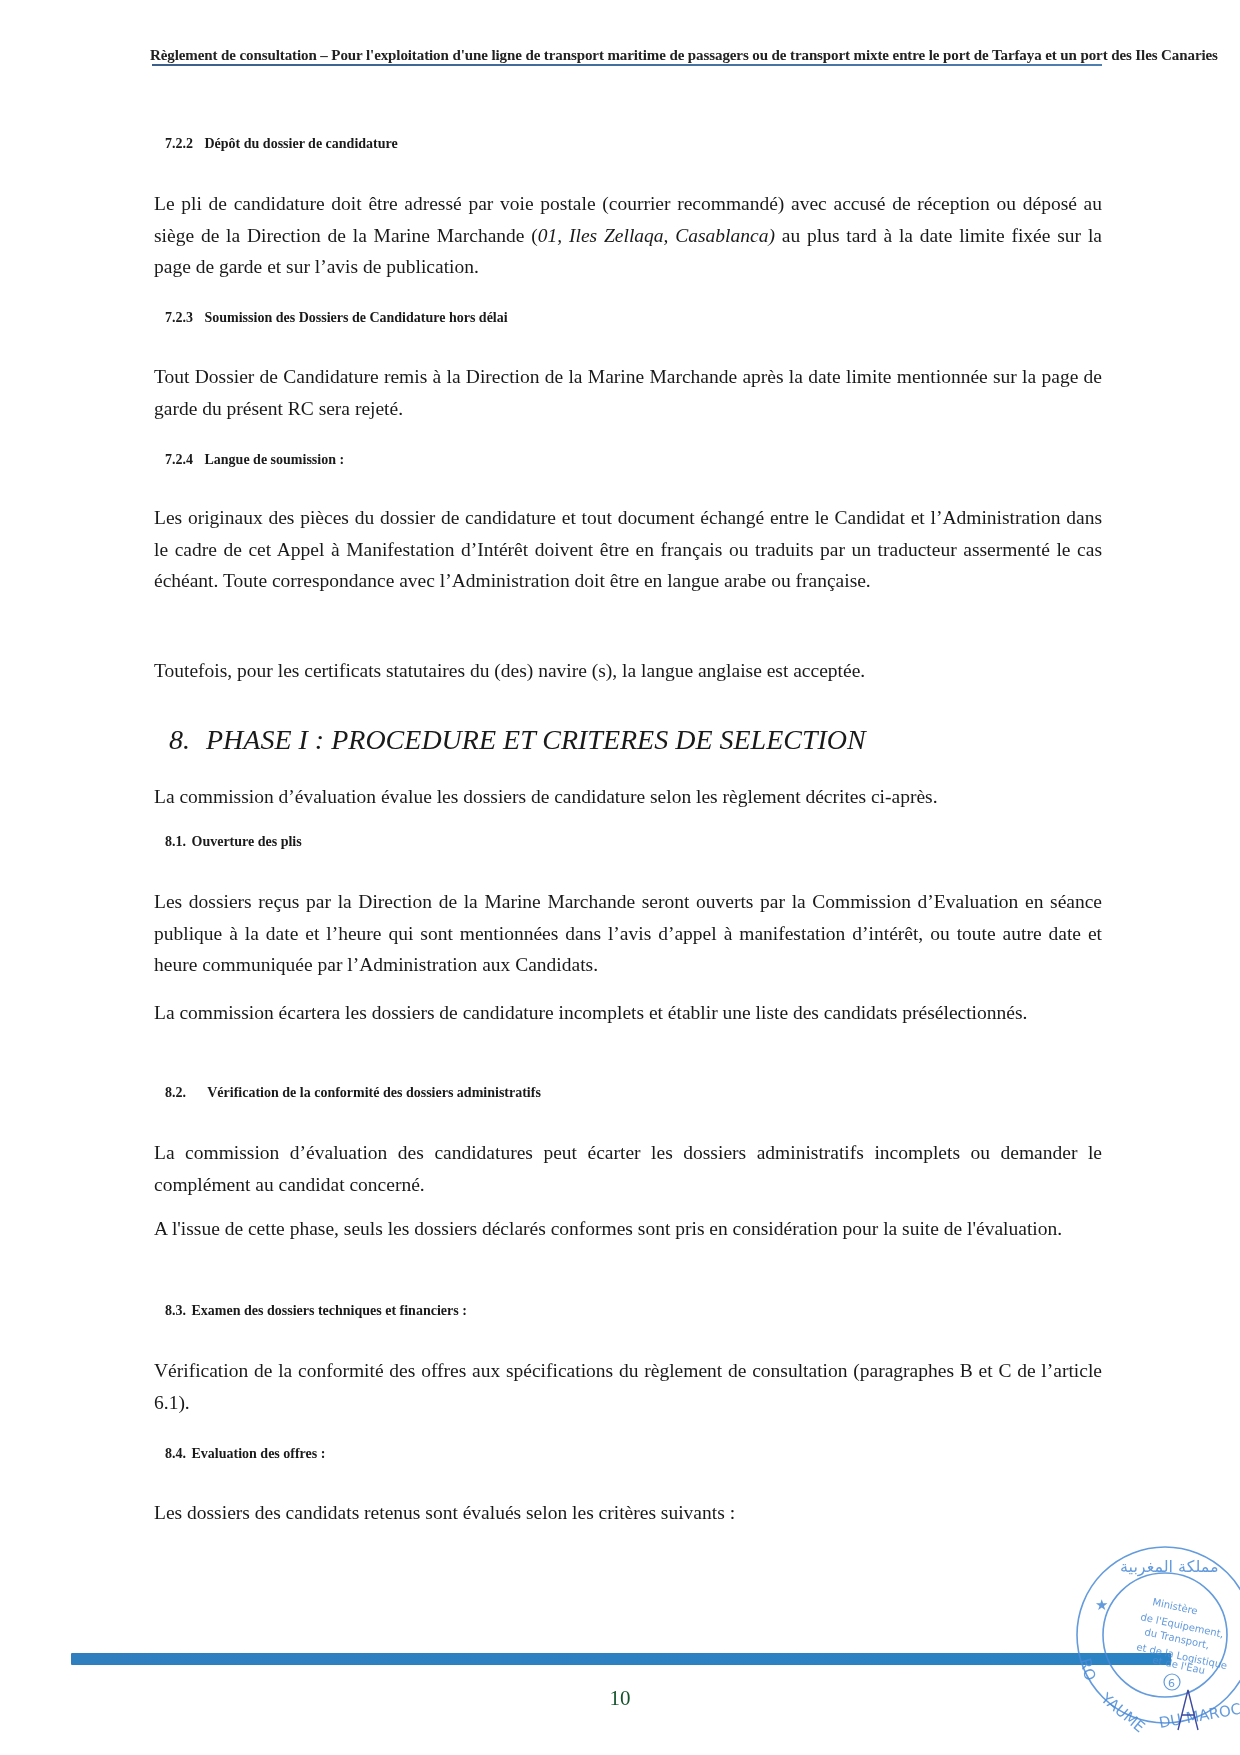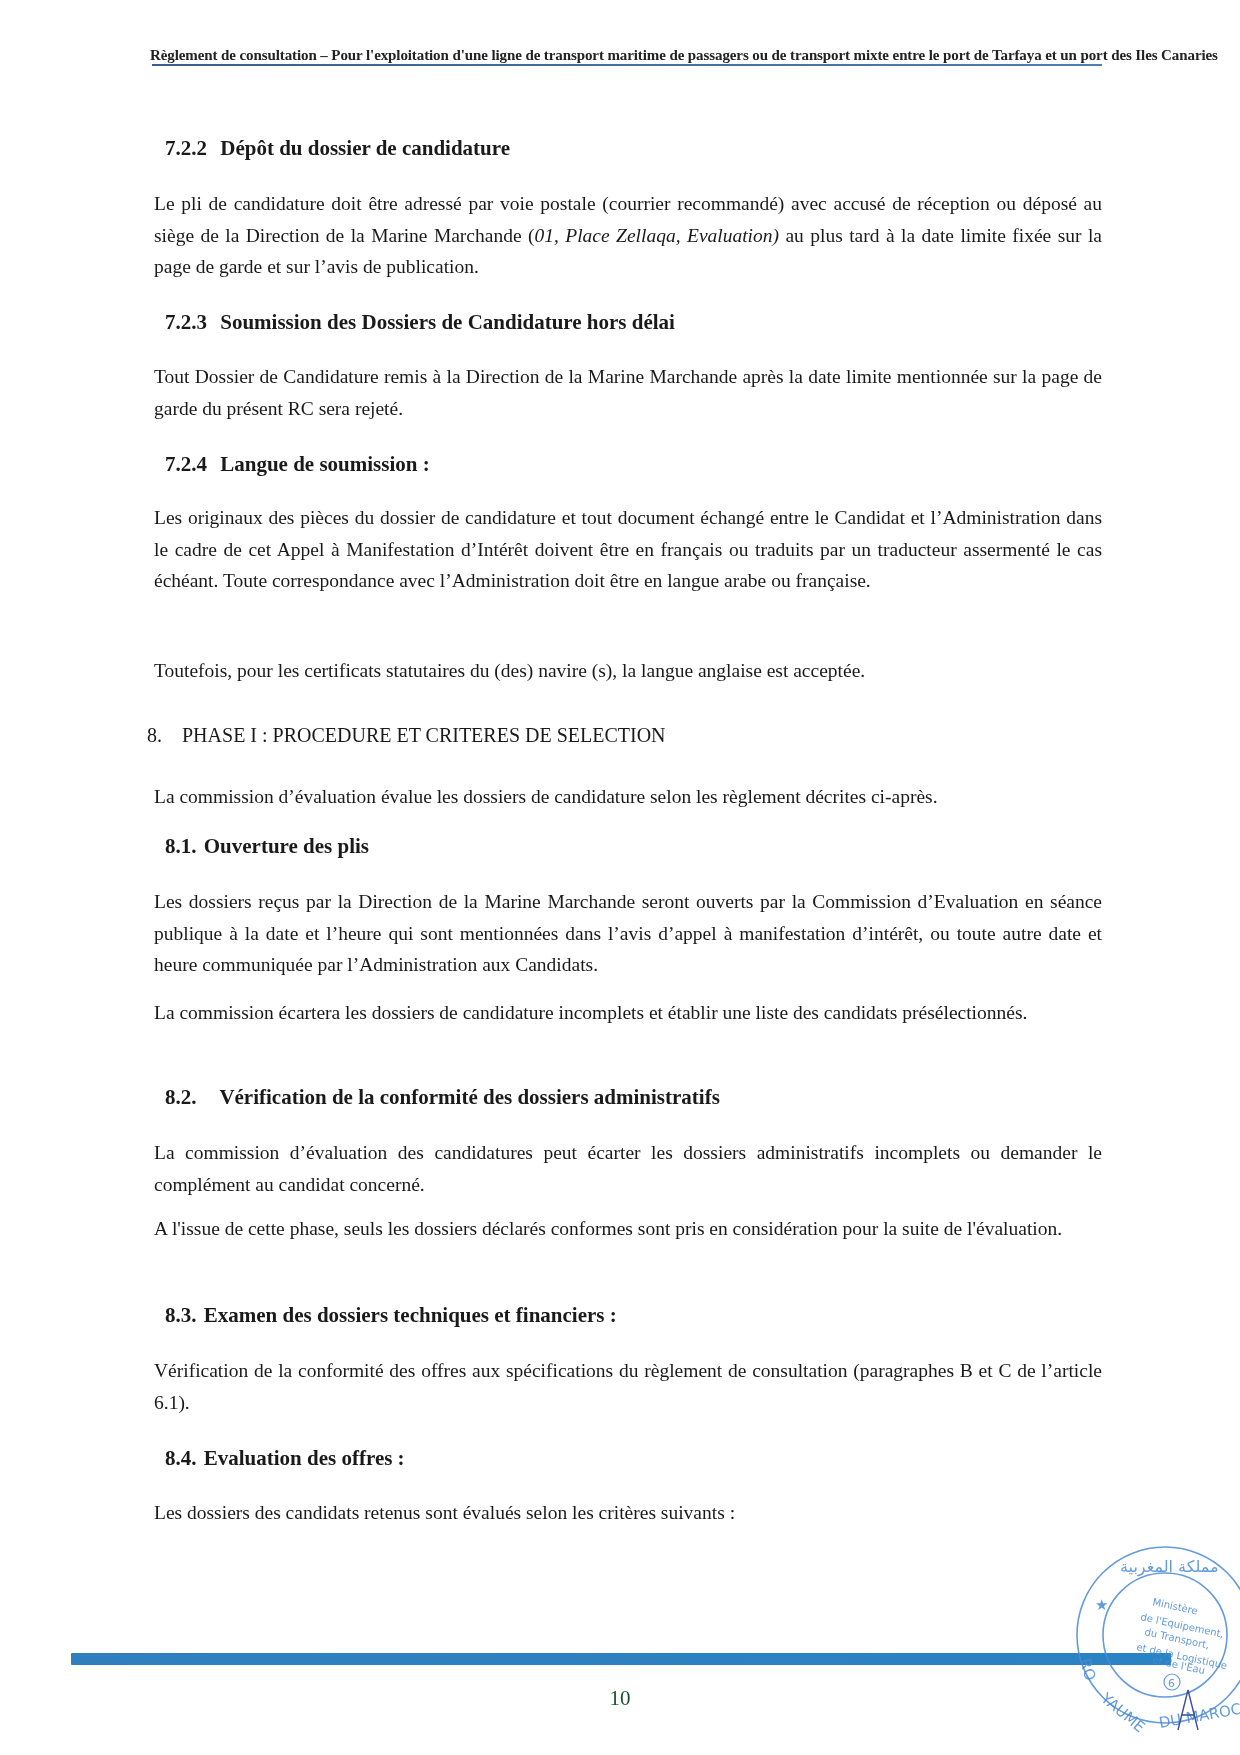--- a/index.html
+++ b/index.html
@@ -4,23 +4,23 @@
 <style>
   html, body { margin: 0; padding: 0; background: #ffffff; }
   body { width: 1240px; height: 1755px; position: relative; overflow: hidden;
          font-family: "Liberation Serif", "DejaVu Serif", serif; color: #1a1a1a; }
 
   .header-title { position: absolute; left: 150px; top: 47px; width: 940px; text-align: center;
                   font-size: 15px; font-weight: bold; letter-spacing: -0.1px; color: #222; white-space: nowrap; }
   .header-rule { position: absolute; left: 152px; top: 64px; width: 950px; height: 2px;
                  background: linear-gradient(to right, #3a5f8a, #4f7eb0); }
 
-  .h3 { position: absolute; left: 165px; font-size: 21px; font-weight: bold; white-space: nowrap; }
+  .h3 { position: absolute; left: 165px; font-size: 14px; font-weight: bold; white-space: nowrap; }
   .h3 .num { display: inline-block; margin-right: 8px; }
-  .h2 { position: absolute; left: 147px; font-size: 20px; white-space: nowrap; }
+  .h2 { position: absolute; left: 169px; font-size: 28px; white-space: nowrap; font-style: italic; }
   .h2 .num { display: inline-block; width: 30px; }
 
   .para { position: absolute; left: 154px; width: 948px; font-size: 19.5px; line-height: 31.5px;
           text-align: justify; text-align-last: left; }
   .para.single { white-space: nowrap; }
   .para em { font-style: italic; }
 
   .footer-bar { position: absolute; left: 71px; top: 1653px; width: 1100px; height: 12px;
                 background: linear-gradient(to right, #2f7fbf, #2a83c4); border-radius: 1px; }
   .page-number { position: absolute; left: 600px; top: 1686px; width: 40px; text-align: center;
@@ -31,21 +31,21 @@
 </head>
 <body>
 
 <div class="header-title">Règlement de consultation – Pour l'exploitation d'une ligne de transport maritime de passagers ou de transport mixte entre le port de Tarfaya et un port des Iles Canaries</div>
 <div class="header-rule"></div>
 
 <div class="h3" style="top:136px;">
   <span class="num">7.2.2</span>
   <span>Dépôt du dossier de candidature</span>
 </div>
-<div class="para" style="top:188px;"><span>Le pli de candidature doit être adressé par voie postale (courrier recommandé) avec accusé de réception ou déposé au siège de la Direction de la Marine Marchande (</span><em>01, Place Zellaqa, Evaluation)</em><span> au plus tard à la date limite fixée sur la page de garde et sur l’avis de publication.</span></div>
+<div class="para" style="top:188px;"><span>Le pli de candidature doit être adressé par voie postale (courrier recommandé) avec accusé de réception ou déposé au siège de la Direction de la Marine Marchande (</span><em>01, Iles Zellaqa, Casablanca)</em><span> au plus tard à la date limite fixée sur la page de garde et sur l’avis de publication.</span></div>
 
 <div class="h3" style="top:310px;">
   <span class="num">7.2.3</span>
   <span>Soumission des Dossiers de Candidature hors délai</span>
 </div>
 <div class="para" style="top:361px;">Tout Dossier de Candidature remis à la Direction de la Marine Marchande après la date limite mentionnée sur la page de garde du présent RC sera rejeté.</div>
 
 <div class="h3" style="top:452px;">
   <span class="num">7.2.4</span>
   <span>Langue de soumission :</span>

